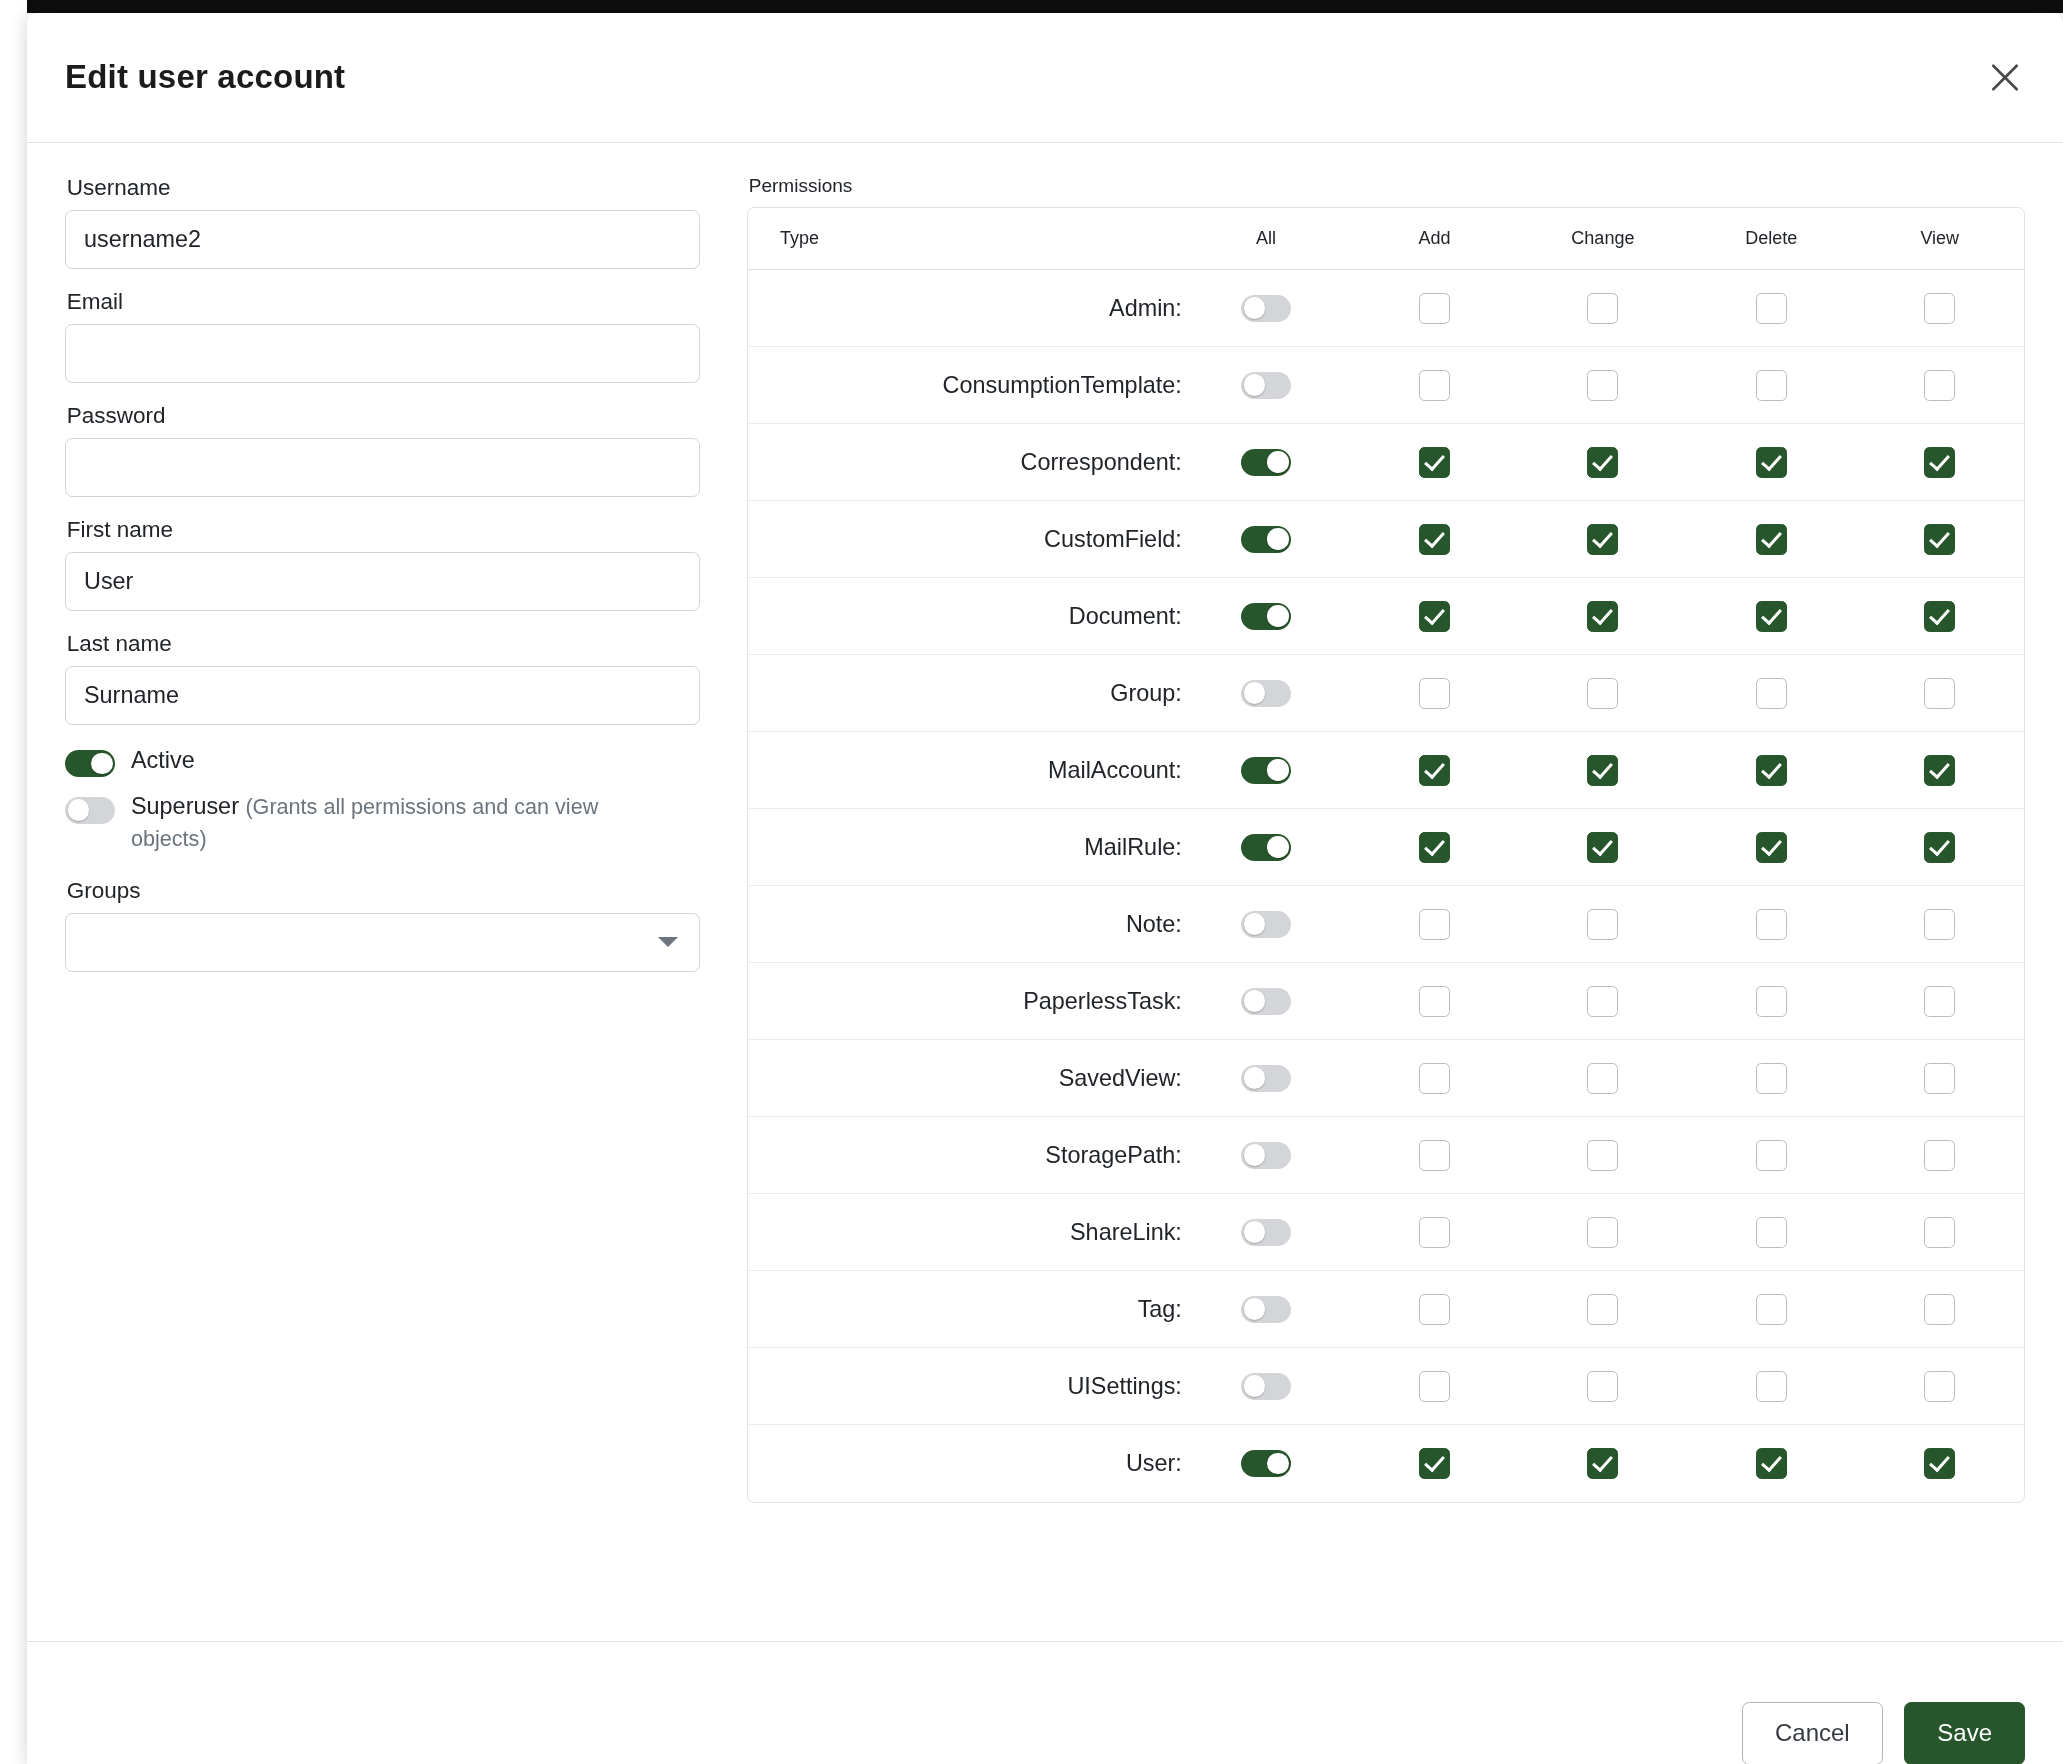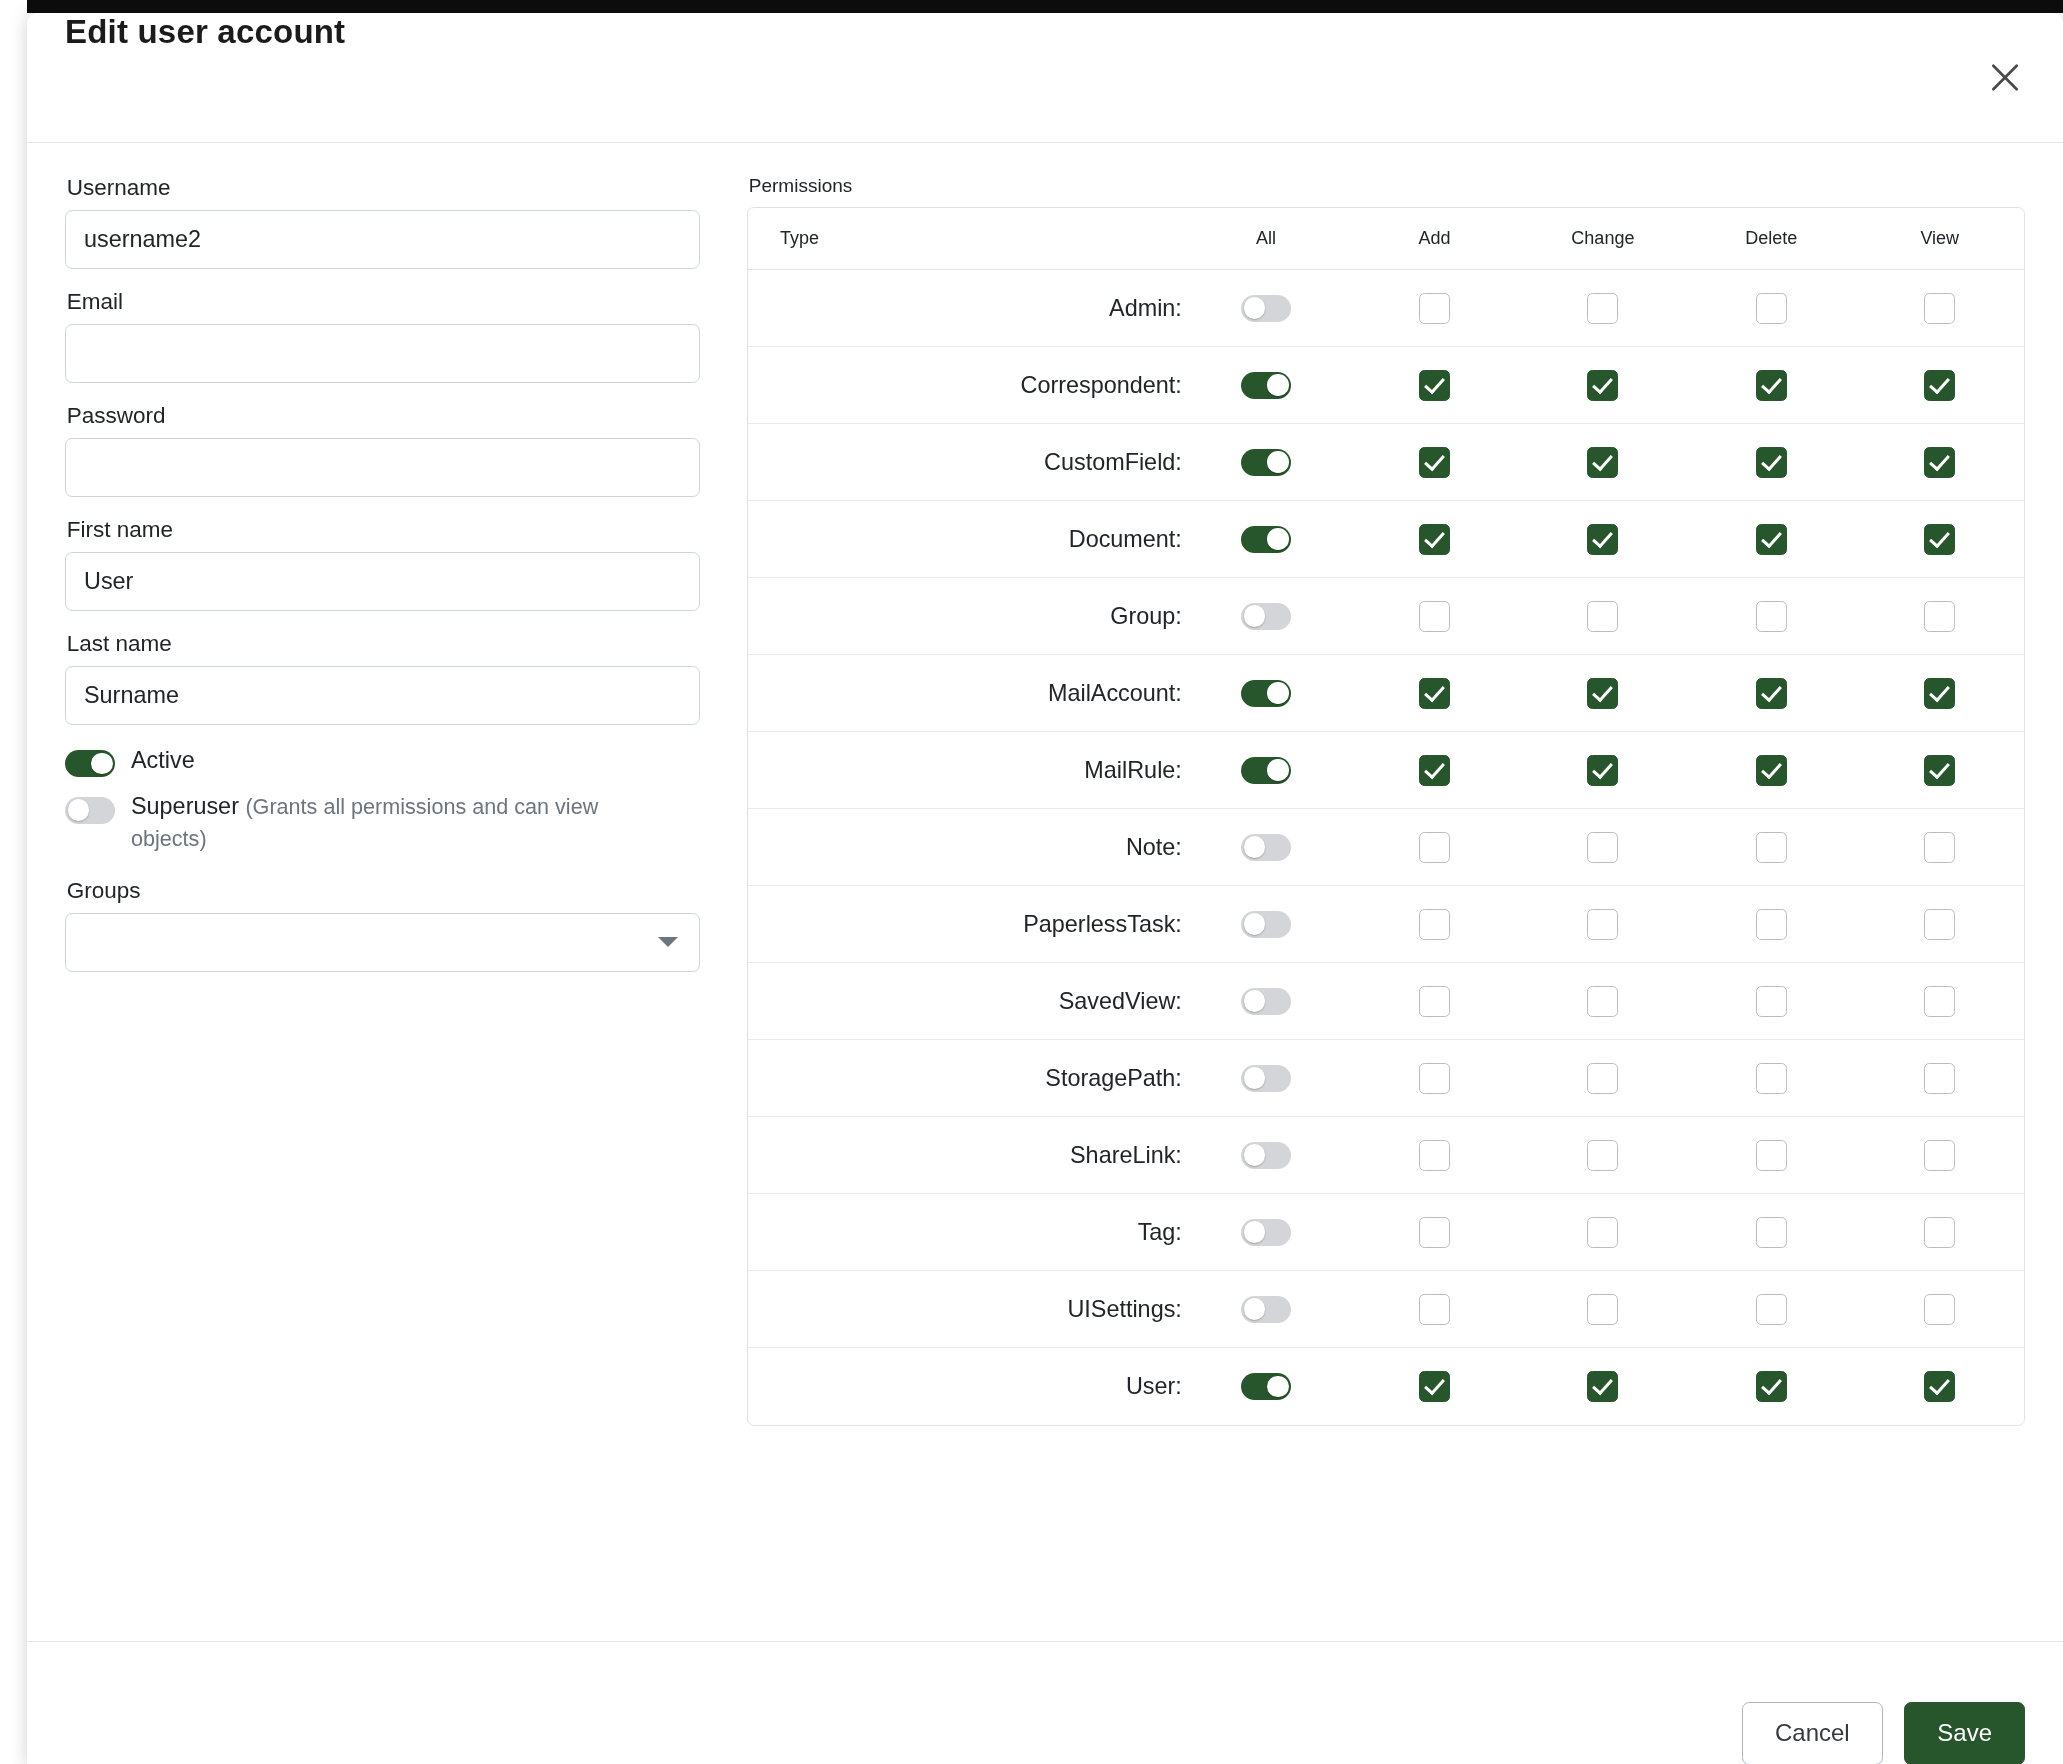--- a/index.html
+++ b/index.html
@@ -47,20 +47,21 @@
     display: flex;
     flex-direction: column;
     overflow: hidden;
   }
 
   .modal-header {
     height: 130px;
     flex: 0 0 130px;
     border-bottom: 0.9px solid #e3e3e3;
     display: flex;
+    align-items: center;
     padding: 0 38px 0 38px;
     position: relative;
   }
   .modal-title {
     font-size: 33px;
     font-weight: 700;
     color: #1b1b1b;
     letter-spacing: 0.2px;
   }
   .close-btn {
@@ -392,20 +393,28 @@
           <tbody id="perm-body">
               <tr>
                 <td class="type-col">Admin:</td>
                 <td><button class="toggle"><span class="knob"></span></button></td>
                 <td><button class="chk"></button></td>
                 <td><button class="chk"></button></td>
                 <td><button class="chk"></button></td>
                 <td><button class="chk"></button></td>
               </tr>
               <tr>
+                <td class="type-col">ConsumptionTemplate:</td>
+                <td><button class="toggle"><span class="knob"></span></button></td>
+                <td><button class="chk"></button></td>
+                <td><button class="chk"></button></td>
+                <td><button class="chk"></button></td>
+                <td><button class="chk"></button></td>
+              </tr>
+              <tr>
                 <td class="type-col">Correspondent:</td>
                 <td><button class="toggle on"><span class="knob"></span></button></td>
                 <td><button class="chk on"></button></td>
                 <td><button class="chk on"></button></td>
                 <td><button class="chk on"></button></td>
                 <td><button class="chk on"></button></td>
               </tr>
               <tr>
                 <td class="type-col">CustomField:</td>
                 <td><button class="toggle on"><span class="knob"></span></button></td>

